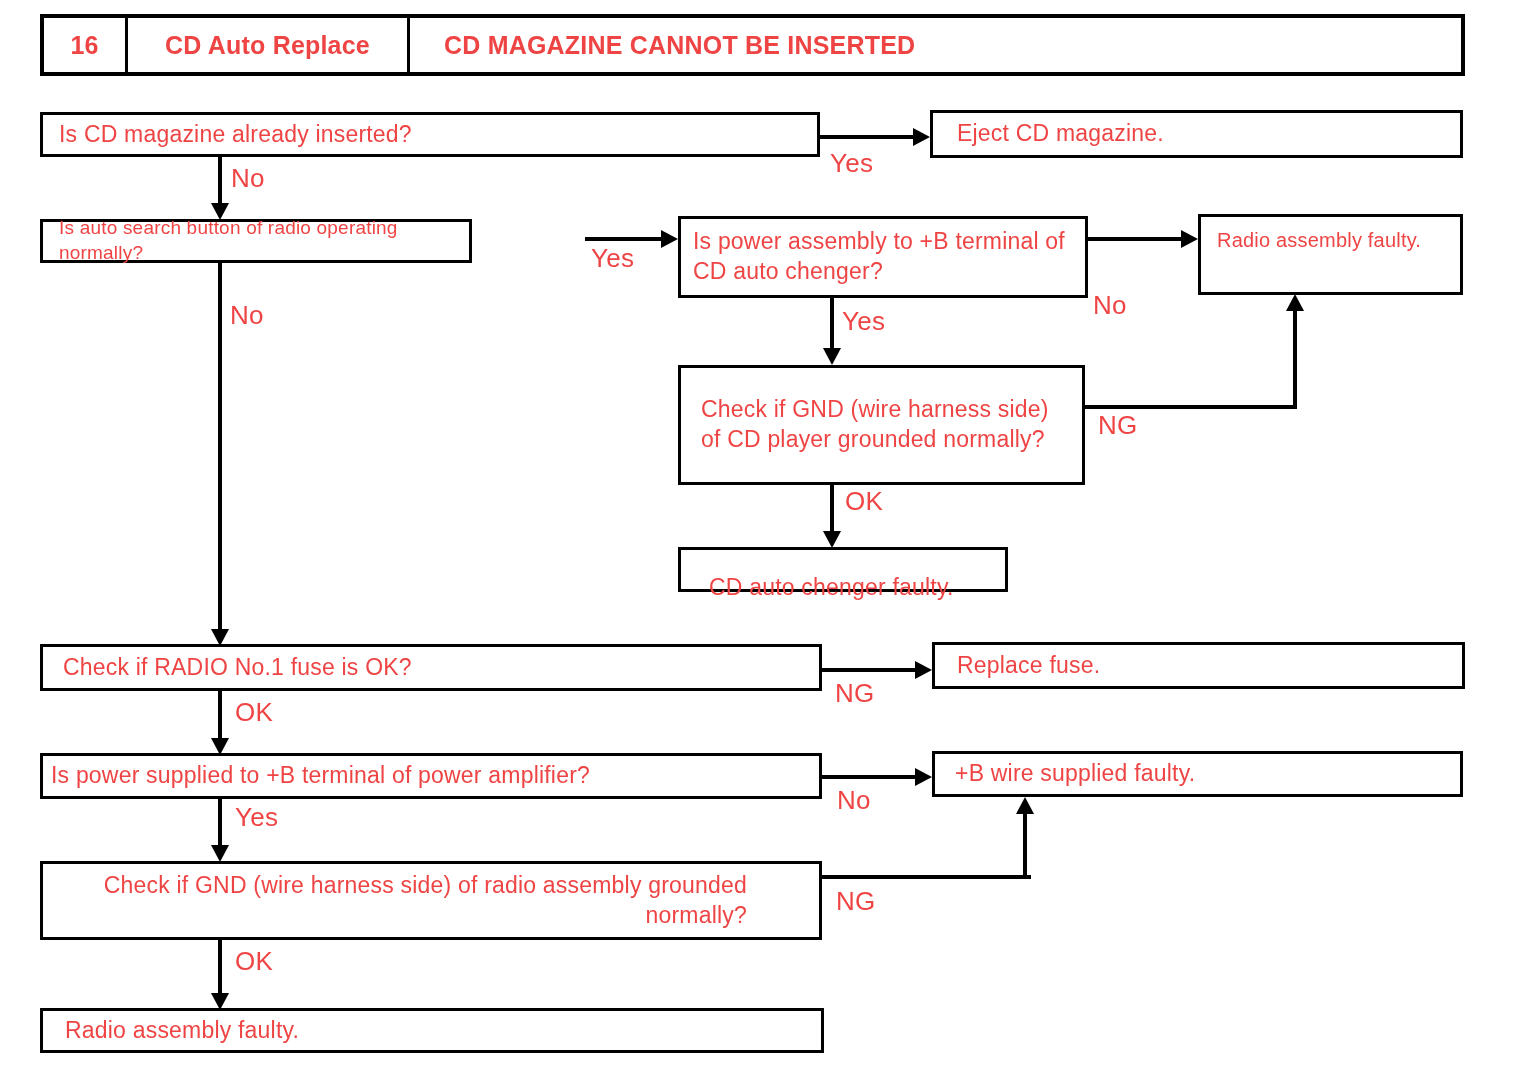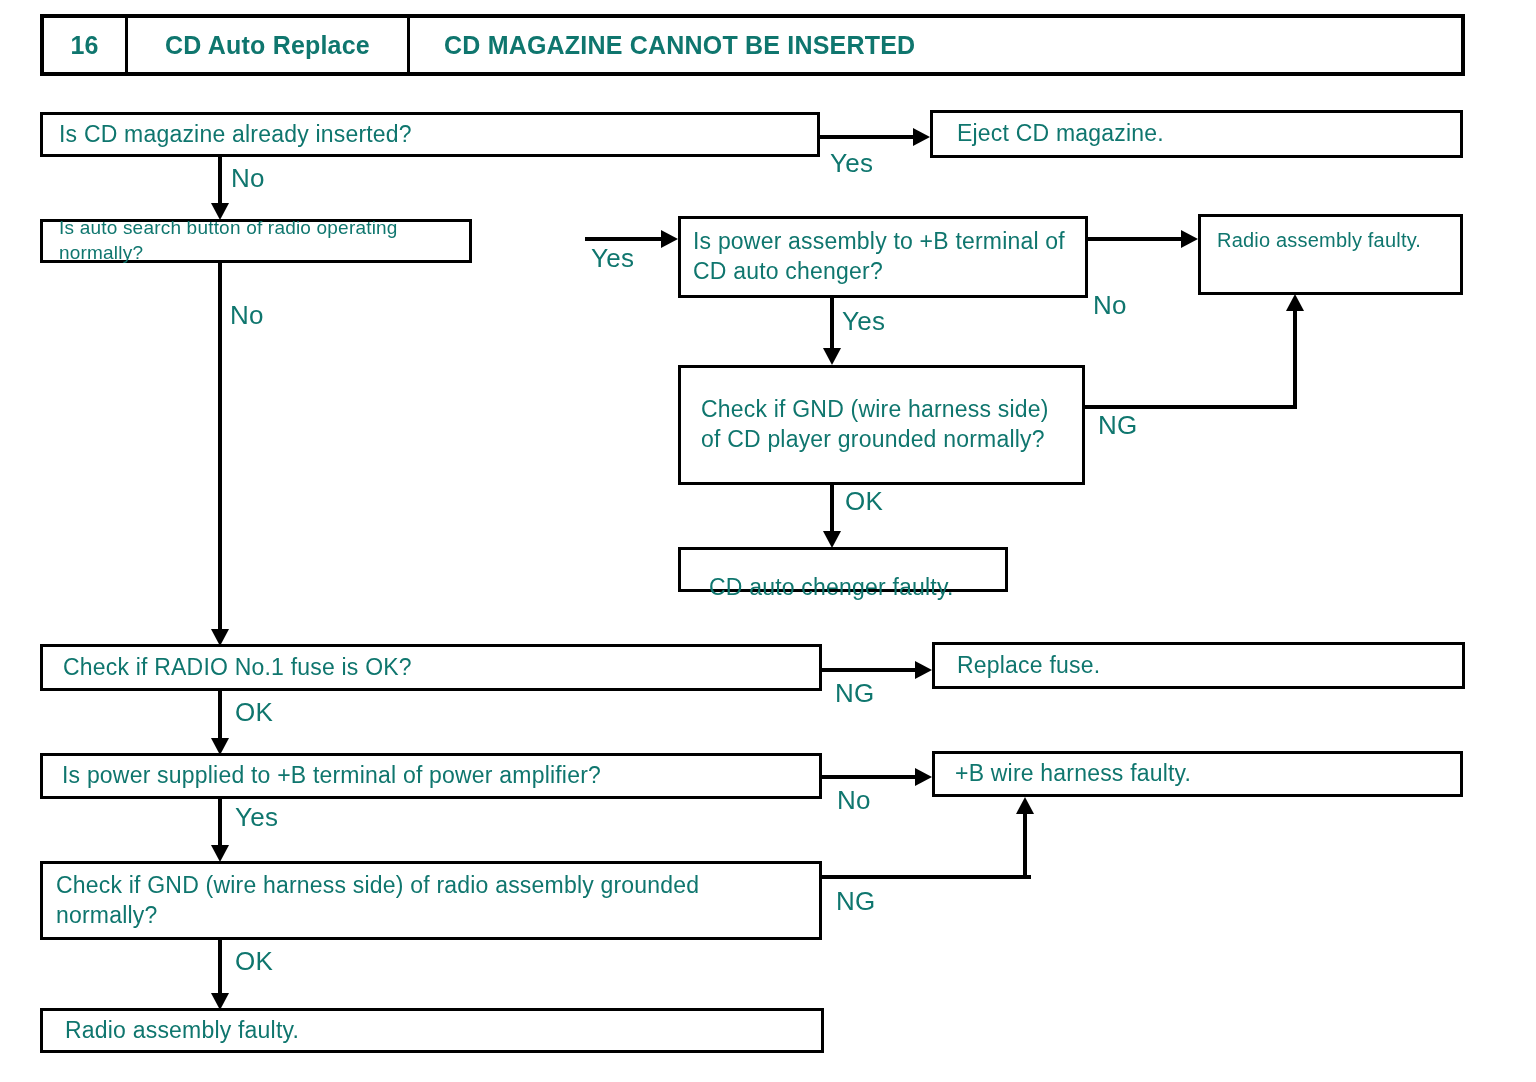--- a/index.html
+++ b/index.html
@@ -1,18 +1,18 @@
 <!DOCTYPE html>
 <html><head>
 <meta charset="utf-8">
 <style>
   html,body { margin:0; padding:0; background:#ffffff; }
   .page {
     position:relative; width:1536px; height:1082px; background:#ffffff;
-    font-family:"Liberation Sans", sans-serif; color:#0f766e;
+    font-family:"Liberation Sans", sans-serif; color:#ef4444;
     overflow:hidden;
   }
   
   .hdr {
     position:absolute; left:40px; top:14px; width:1425px; height:62px;
     border:4px solid #000; box-sizing:border-box; display:flex; background:#fff;
   }
   .hdr-cell {
     display:flex; align-items:center; box-sizing:border-box;
     font-weight:bold; font-size:25px; letter-spacing:0.2px;
@@ -123,35 +123,35 @@
   <div class="lbl" style="left:835px; top:678px;">NG</div>
   <div class="box" style="left:932px; top:642px; width:533px; height:47px;">
     <span class="txt" style="padding-left:22px;">Replace fuse.</span>
   </div>
 
   <div class="vline" style="left:218px; top:691px; height:50px;"></div>
   <div class="arr-d" style="left:211px; top:738px;"></div>
   <div class="lbl" style="left:235px; top:697px;">OK</div>
 
   <div class="box" style="left:40px; top:753px; width:782px; height:46px;">
-    <span class="txt" style="padding-left:19px;">Is power supplied to +B terminal of power amplifier?</span>
+    <span class="txt" style="padding-left:8px;">Is power supplied to +B terminal of power amplifier?</span>
   </div>
   <div class="hline" style="left:822px; top:775px; width:96px;"></div>
   <div class="arr-r" style="left:915px; top:768px;"></div>
   <div class="lbl" style="left:837px; top:785px;">No</div>
   <div class="box" style="left:932px; top:751px; width:531px; height:46px;">
-    <span class="txt" style="padding-left:20px;">+B wire harness faulty.</span>
+    <span class="txt" style="padding-left:20px;">+B wire supplied faulty.</span>
   </div>
 
   <div class="vline" style="left:218px; top:799px; height:49px;"></div>
   <div class="arr-d" style="left:211px; top:845px;"></div>
   <div class="lbl" style="left:235px; top:802px;">Yes</div>
 
   <div class="box" style="left:40px; top:861px; width:782px; height:79px;">
-    <span class="txt" style="padding-left:13px; max-width:680px;">Check if GND (wire harness side) of radio assembly grounded normally?</span>
+    <span class="txt" style="padding-left:24px; max-width:680px;text-align:right;">Check if GND (wire harness side) of radio assembly grounded normally?</span>
   </div>
 
   <div class="hline" style="left:822px; top:875px; width:209px;"></div>
   <div class="vline" style="left:1023px; top:810px; height:69px;"></div>
   <div class="arr-u" style="left:1016px; top:797px;"></div>
   <div class="lbl" style="left:836px; top:886px;">NG</div>
 
   <div class="vline" style="left:218px; top:940px; height:56px;"></div>
   <div class="arr-d" style="left:211px; top:993px;"></div>
   <div class="lbl" style="left:235px; top:946px;">OK</div>

